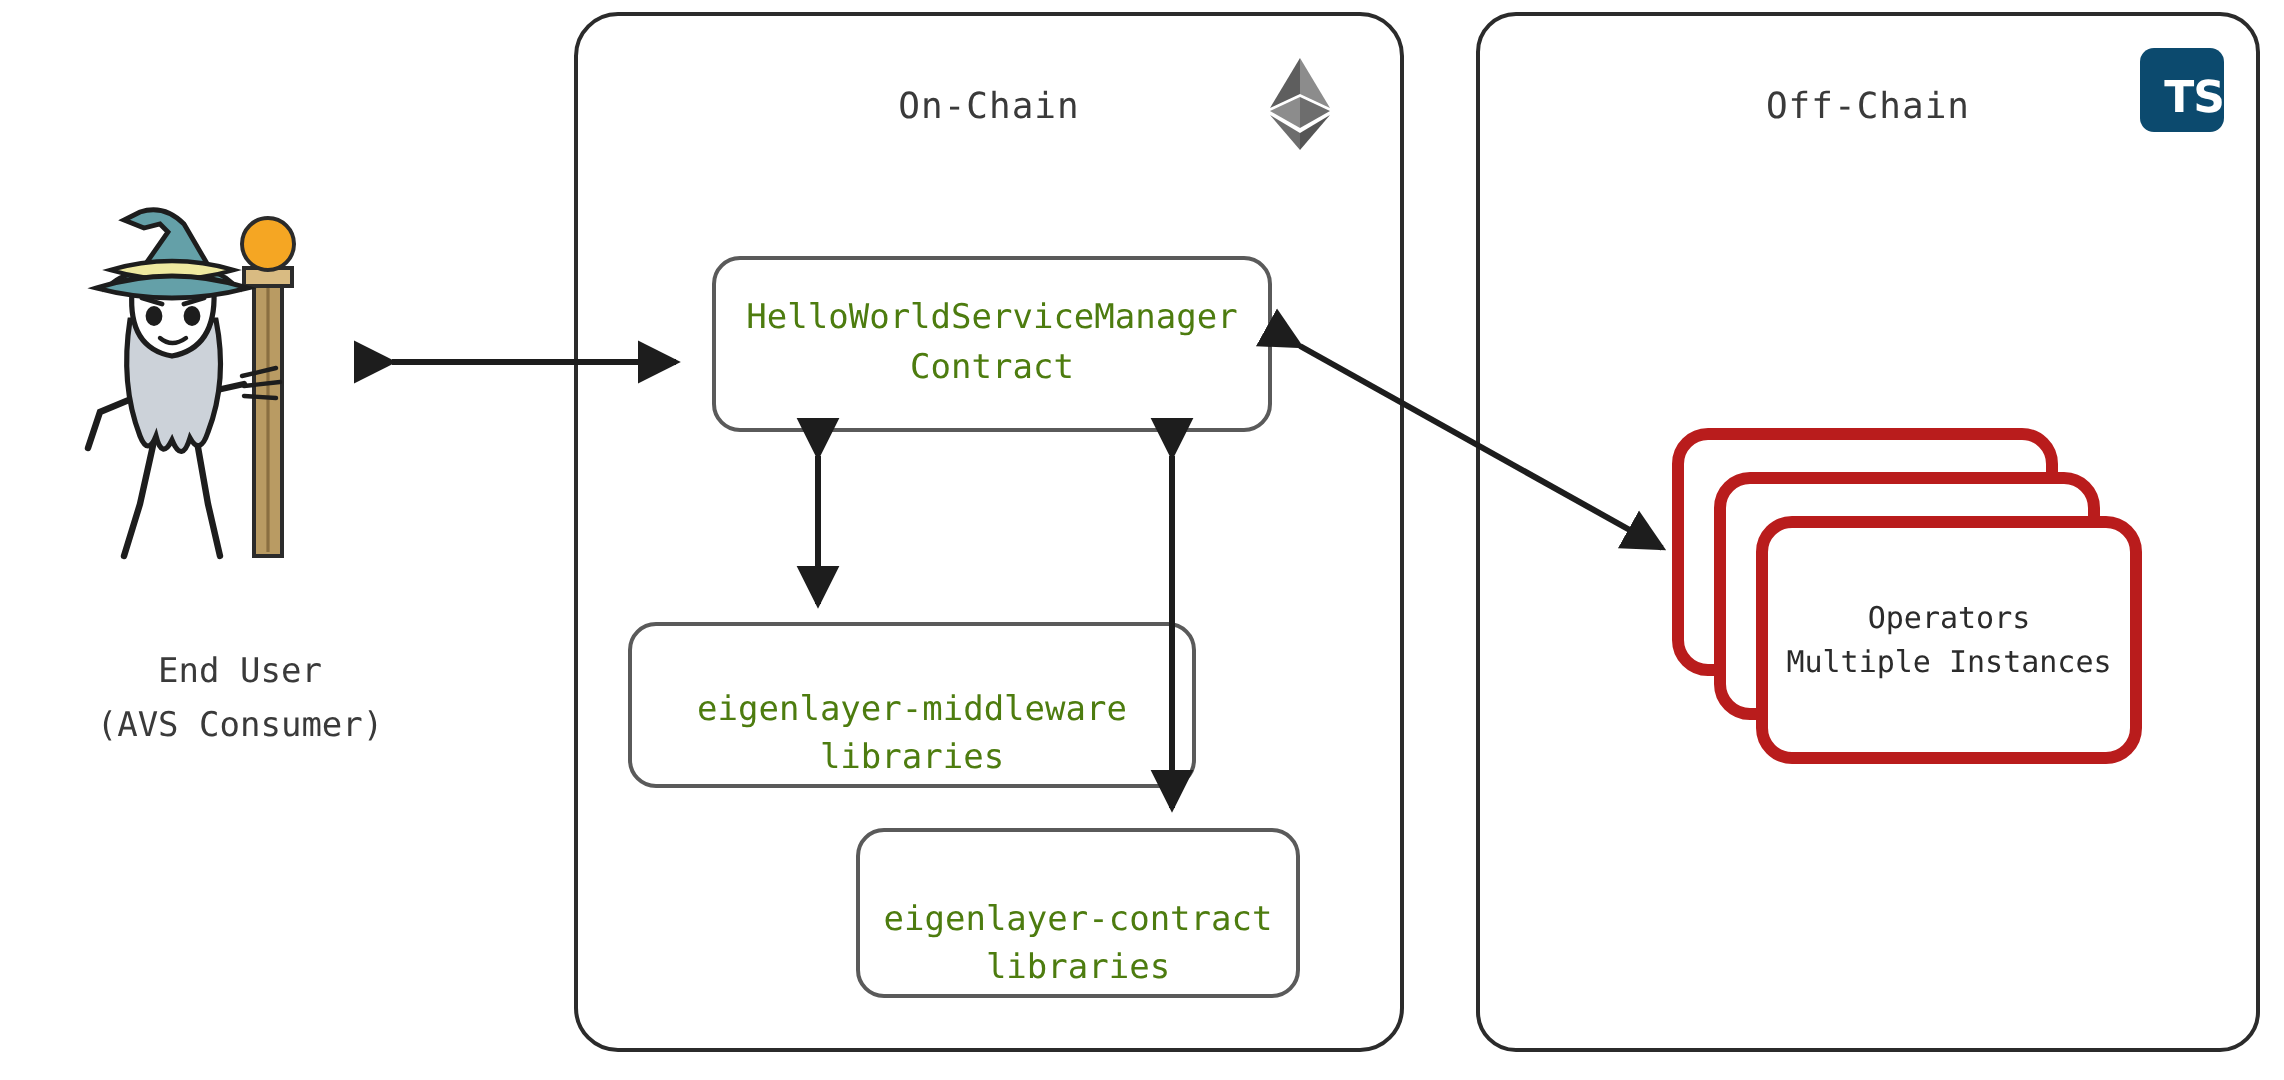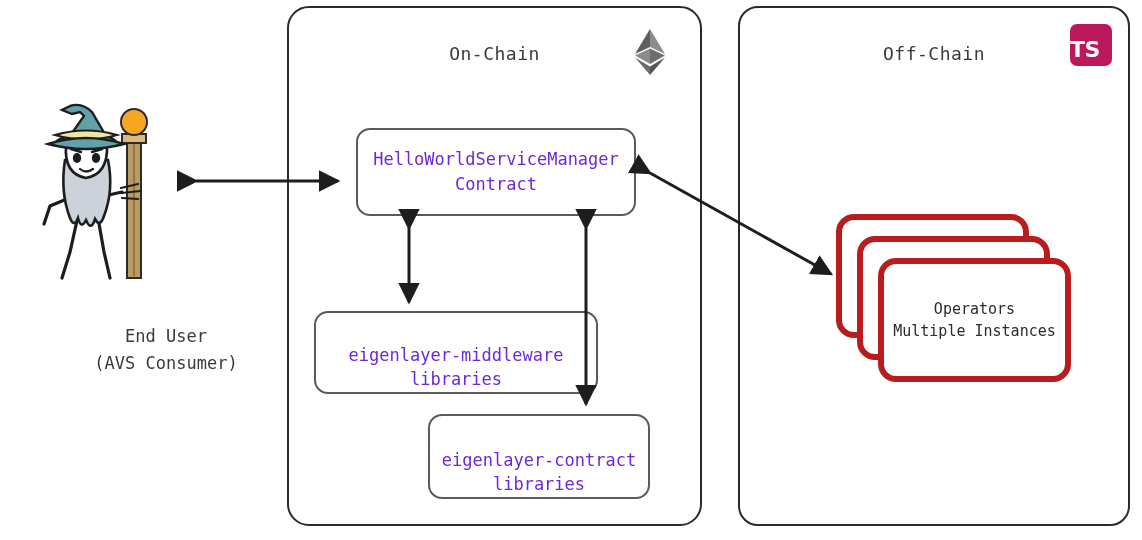--- a/index.html
+++ b/index.html
@@ -46,21 +46,21 @@
     border: 2px solid #5a5a5a;
     border-radius: 14px;
     background: #ffffff;
     box-sizing: border-box;
     display: flex;
     align-items: center;
     justify-content: center;
     text-align: center;
     font-size: 17px;
     line-height: 1.45;
-    color: #6d28d9;
+    color: #4d7c0f;
     white-space: pre-line;
   }
   #node-service-manager { left: 356px; top: 128px; width: 280px; height: 88px; }
   #node-middleware      { left: 314px; top: 311px; width: 284px; height: 83px; align-items: flex-end; }
   #node-contract-libs   { left: 428px; top: 414px; width: 222px; height: 85px; align-items: flex-end; }
 
   
   .op-card {
     position: absolute;
     border: 6px solid #b91c1c;
@@ -86,25 +86,25 @@
   
   #eth-logo {
     position: absolute;
     left: 632px; top: 27px;
     width: 36px; height: 50px;
   }
   #ts-logo {
     position: absolute;
     left: 1070px; top: 24px;
     width: 42px; height: 42px;
-    background: #be185d;
+    background: #0c4a6e;
     border-radius: 7px;
     display: flex;
     align-items: flex-end;
-    justify-content: flex-start;
+    justify-content: flex-end;
   }
   #ts-logo span {
     font-family: "DejaVu Sans", "Liberation Sans", sans-serif;
     font-weight: bold;
     font-size: 22px;
     color: #ffffff;
     line-height: 1;
     padding-bottom: 5px;
     letter-spacing: -0.5px;
   }
@@ -112,21 +112,20 @@
   
   #enduser-label {
     position: absolute;
     left: 0px; top: 296px;
     width: 240px;
     text-align: center;
     font-size: 17px;
     line-height: 1.6;
     color: #3a3a3a;
     white-space: pre-line;
-    padding-left: 46px;
   }
   #wizard { position: absolute; left: 22px; top: 100px; width: 160px; height: 190px; }
 </style>
 </head>
 <body>
 
 <div id="canvas">
 
   <div class="panel" id="panel-onchain">
     <div class="panel-title">On-Chain</div>

